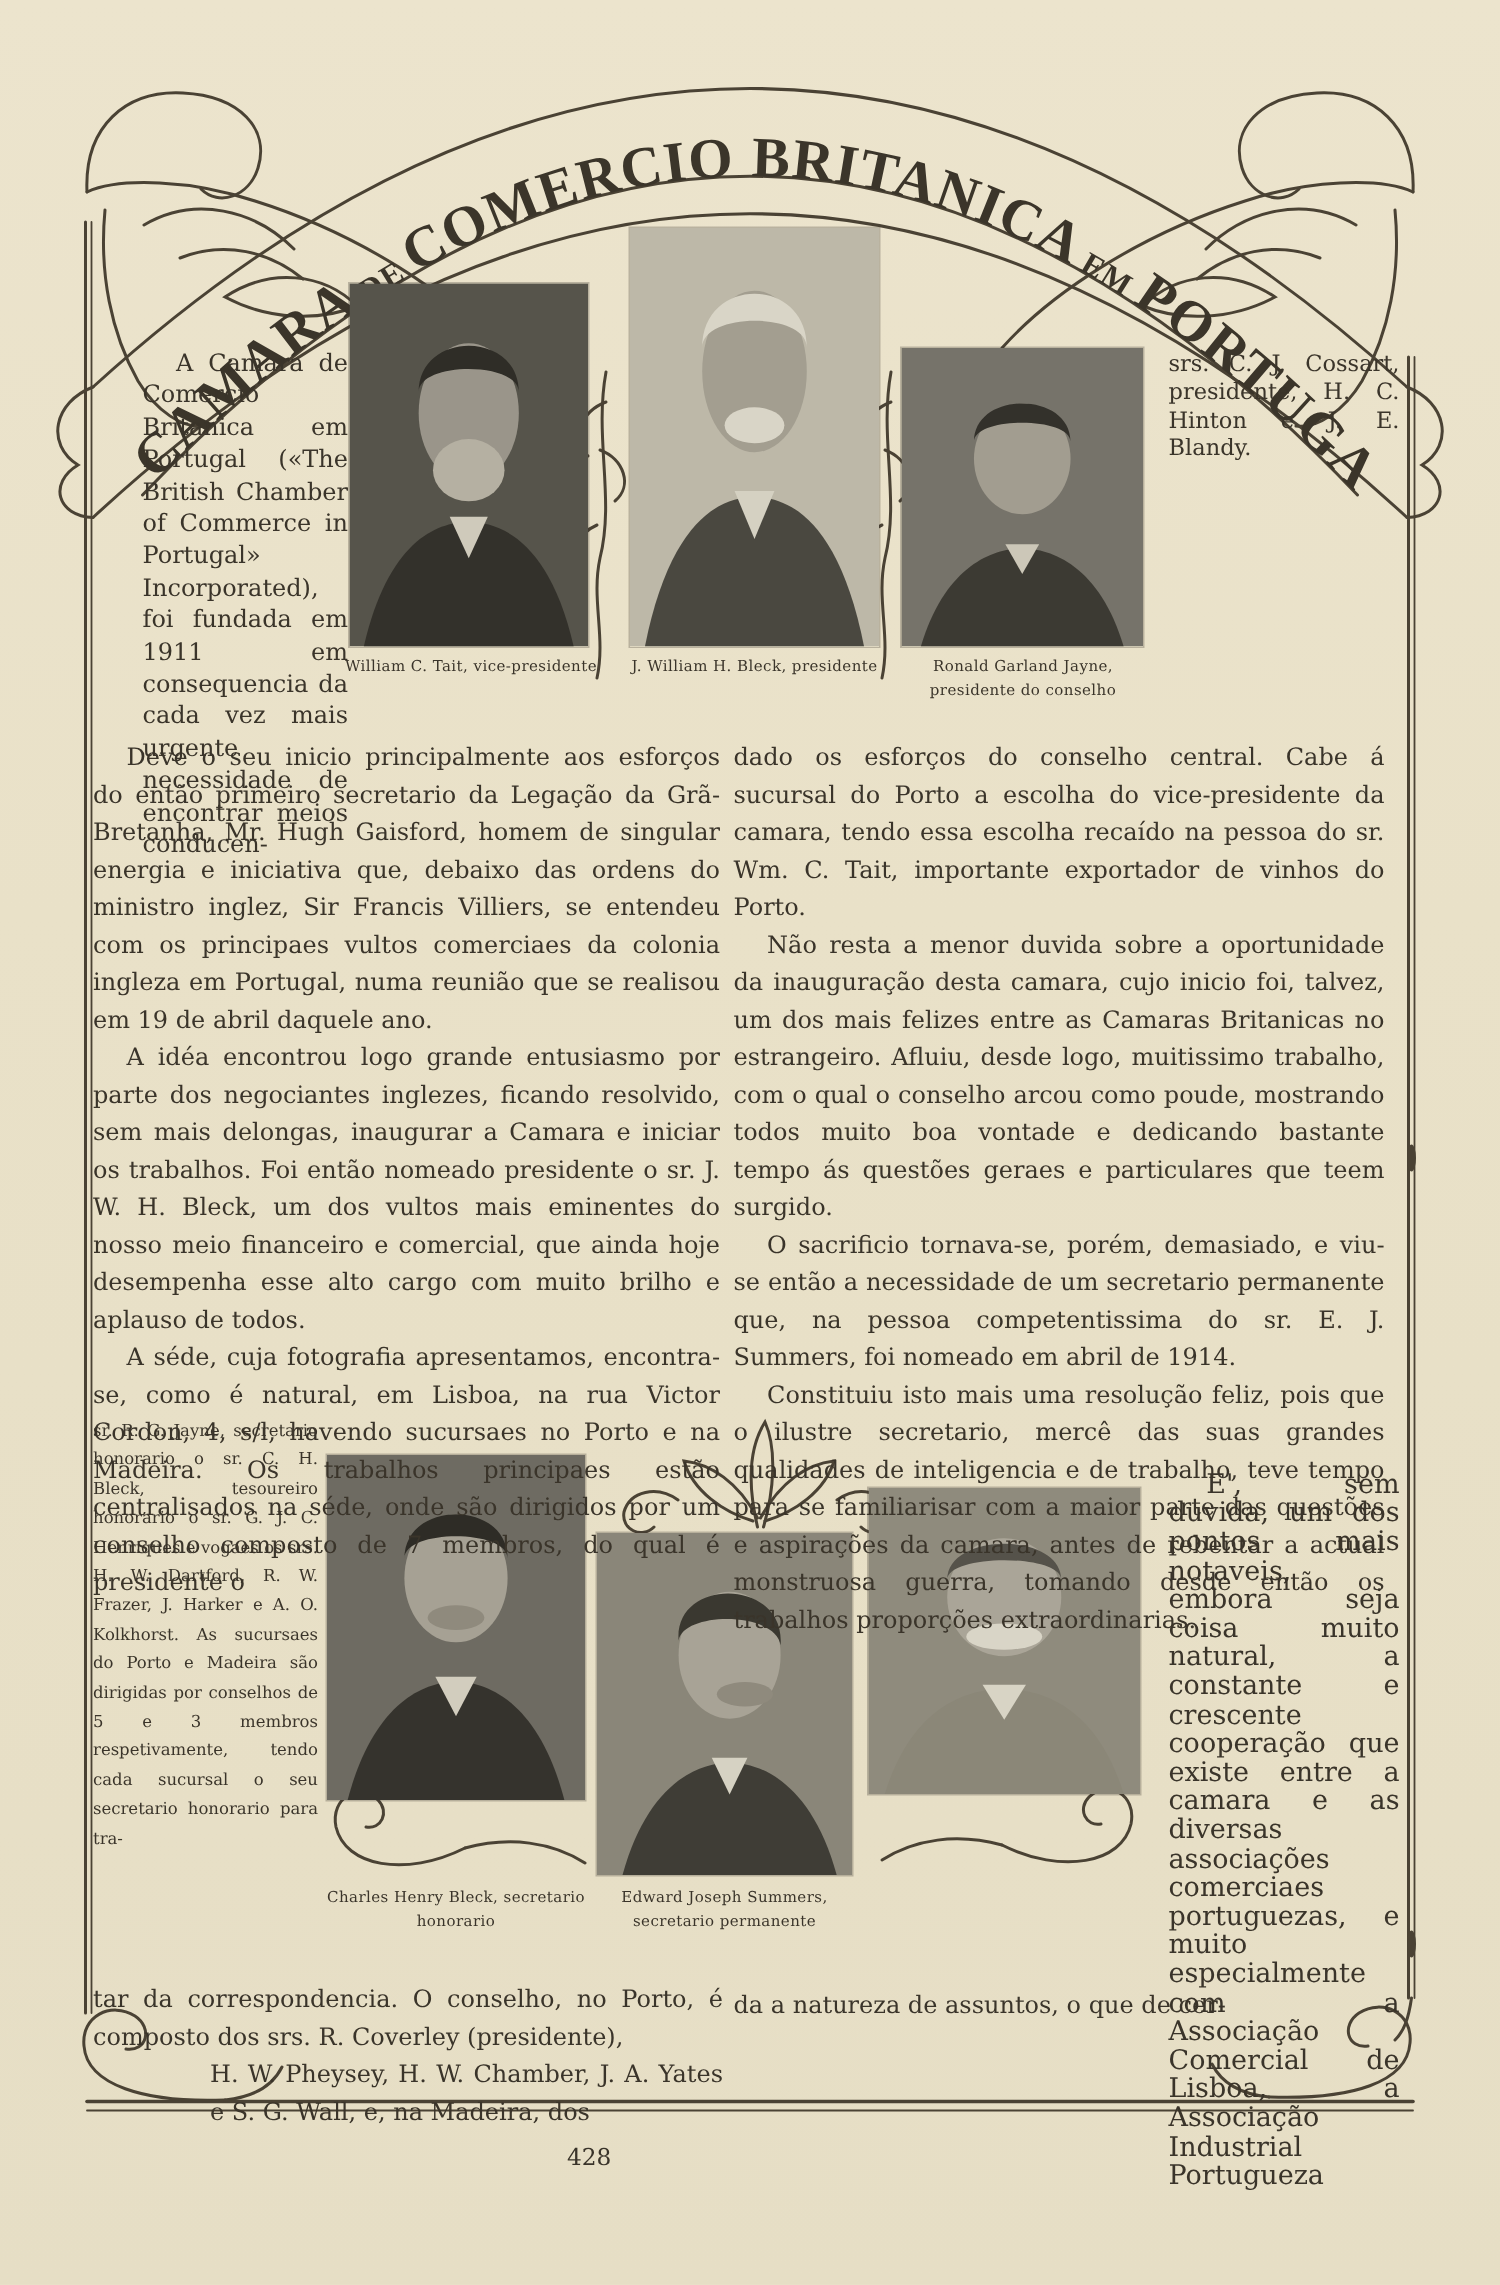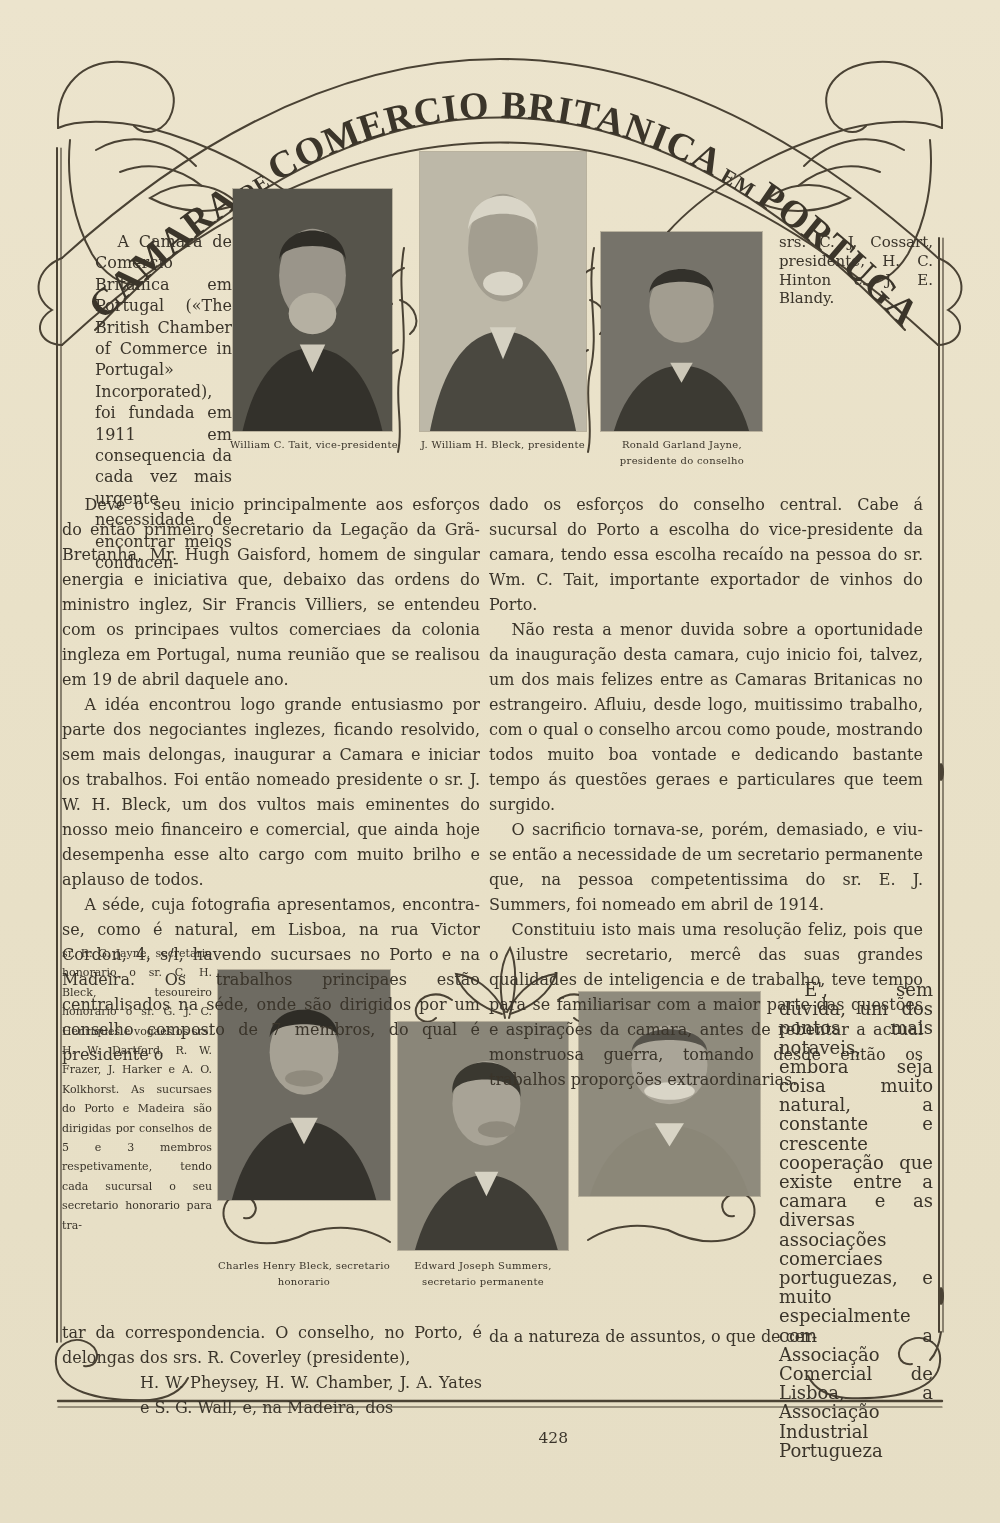--- a/index.html
+++ b/index.html
@@ -15,21 +15,21 @@
   .bannertext{fill:#3b352a;font-family:"Liberation Serif", serif;font-weight:bold;letter-spacing:1px;}
   .txt{position:absolute;text-align:justify;z-index:3;}
   .txt p{margin:0;}
   .txt p.ind{text-indent:1.4em;}
   .main{font-size:16px;line-height:25px;}
   .narrow{font-size:16px;line-height:21.4px;}
   .narrow-r{font-size:15px;line-height:18.8px;}
   .narrow-l2{font-size:11px;line-height:19.4px;}
   .narrow-r2{font-size:18px;line-height:19.2px;margin-top:32px;}
   .caption{position:absolute;font-size:10px;line-height:16px;text-align:center;letter-spacing:.3px;z-index:3;}
-  .pagenum{position:absolute;top:1429px;left:378px;width:190px;text-align:right;font-size:15.5px;z-index:3;}
+  .pagenum{position:absolute;top:1429px;left:378px;width:190px;text-align:left;font-size:15.5px;z-index:3;}
   .photo{position:absolute;z-index:2;box-shadow:0 0 0 1px rgba(58,52,42,.28);}
   .photo svg{width:100%;height:100%;display:block;}
   .bl2{display:block;margin-left:78px;}
   .br2{display:block;width:330px;}
   
   .p1 .bg{fill:#56544b}.p1 .head{fill:#9a958a}.p1 .hair{fill:#2f2d27}.p1 .body{fill:#33312b}.p1 .collar{fill:#cfcabb}.p1 .beard{fill:#b5b0a2}
   .p2 .bg{fill:#bdb8a8}.p2 .head{fill:#a39e90}.p2 .hair{fill:#d9d5c7}.p2 .body{fill:#4a4840}.p2 .collar{fill:#d5d1c2}.p2 .beard{fill:#d9d5c7}
   .p3 .bg{fill:#76736a}.p3 .head{fill:#a29d90}.p3 .hair{fill:#33312b}.p3 .body{fill:#3c3a33}.p3 .collar{fill:#ccc7b8}
   .p4 .bg{fill:#6e6b62}.p4 .head{fill:#a6a194}.p4 .hair{fill:#2e2c26}.p4 .body{fill:#35332d}.p4 .collar{fill:#d2cdbe}.p4 .beard{fill:#8f8a7d}
   .p5 .bg{fill:#8a8679}.p5 .head{fill:#a8a396}.p5 .hair{fill:#3a3830}.p5 .body{fill:#3f3d36}.p5 .collar{fill:#d6d2c3}.p5 .beard{fill:#8f8a7d}
@@ -192,21 +192,21 @@
       <ellipse class="beard" cx="50" cy="68" rx="14" ry="6"></ellipse>
       <path class="body" d="M6,140 C16,100 36,92 50,92 C64,92 84,100 94,140 Z"></path>
       <path class="collar" d="M42,90 L50,106 L58,90 Z"></path>
     </svg>
   </div>
 
   <div class="caption" style="left:214px;top:1258px;width:180px">Charles Henry Bleck, secretario honorario</div>
   <div class="caption" style="left:396px;top:1258px;width:174px">Edward Joseph Summers, secretario permanente</div>
 
   <div class="txt main" style="left:62px;top:1320px;width:420px">
-    <p>tar da correspondencia. O conselho, no Porto, é delongas dos srs. R. Coverley (presidente),</p>
+    <p>tar da correspondencia. O conselho, no Porto, é composto dos srs. R. Coverley (presidente),</p>
     <p>
         <span class="bl2">H. W. Pheysey, H. W. Chamber, J. A. Yates e S. G. Wall, e, na Madeira, dos</span>
       </p>
   </div>
   <div class="txt main" style="left:489px;top:1324px;width:436px">
     <p>
         <span class="br2">da a natureza de assuntos, o que de cer-</span>
       </p>
   </div>
 

